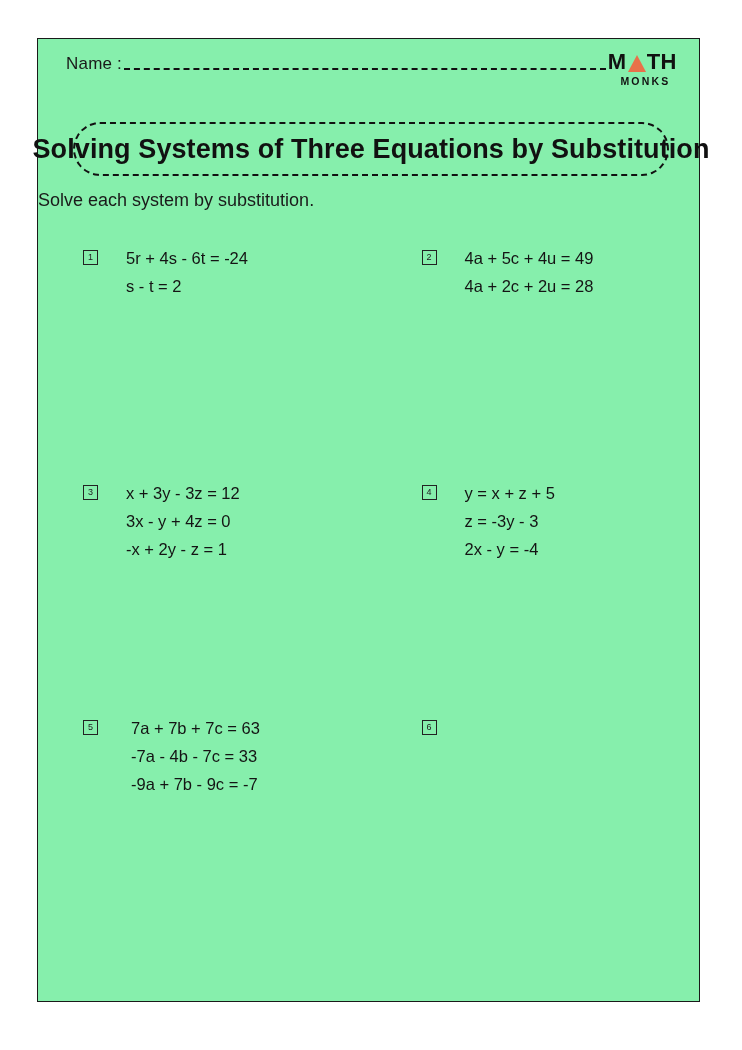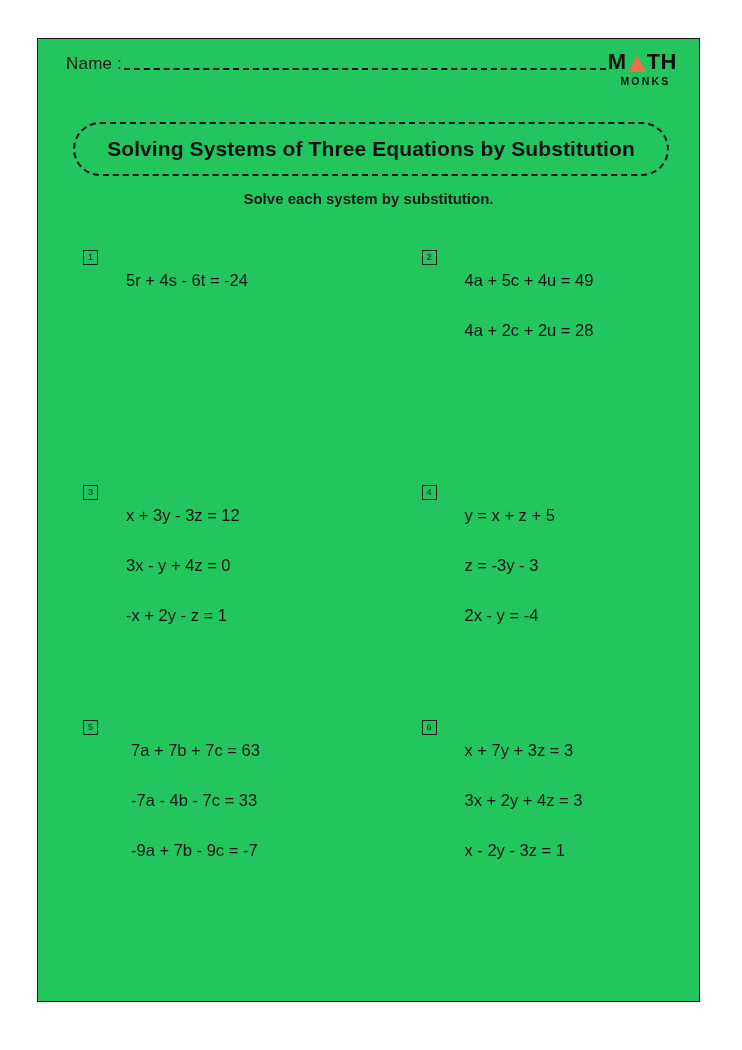--- a/index.html
+++ b/index.html
@@ -18,21 +18,21 @@
 
   
   .page-frame {
     position: absolute;
     left: 37px;
     top: 38px;
     width: 663px;
     height: 964px;
     border: 1.5px solid #1a1a1a;
     box-sizing: border-box;
-    background: #22c55e;
+    background: #86efac;
   }
 
   
   .header {
     position: absolute;
     left: 0;
     top: 0;
     width: 100%;
     height: 56px;
   }
@@ -105,35 +105,34 @@
     width: 596px;
     height: 54px;
     border: 2px dashed #111;
     border-radius: 30px;
     box-sizing: border-box;
     display: flex;
     align-items: center;
     justify-content: center;
   }
   .title-text {
-    font-size: 21px;
+    font-size: 27px;
     font-weight: 600;
     letter-spacing: .1px;
     white-space: nowrap;
     color: #111;
   }
 
   .subtitle {
     position: absolute;
     left: 0;
     top: 151px;
     width: 100%;
-    text-align: center;
-    font-size: 15px;
-    font-weight: 700;
+    font-size: 18px;
+    font-weight: 400;
     color: #1a1a1a;
   }
 
   
   .problems {
     position: absolute;
     left: 0;
     top: 205px;
     width: 100%;
   }
@@ -163,21 +162,21 @@
     margin-top: 6px;
   }
   .eqs {
     margin-left: 28px;
     font-size: 16.5px;
     line-height: 28px;
     color: #141414;
     white-space: nowrap;
   }
   .eqs.indent { margin-left: 33px; }
-  .eq { display: block; margin-top: 22px; }
+  .eq { display: block; }
 </style>
 </head>
 <body>
 
 <div class="page-frame">
 
   <div class="header">
     <div class="name-row">
       <span class="name-label">Name :</span>
       <span class="name-line"></span>
@@ -199,20 +198,21 @@
 
   <div class="subtitle">Solve each system by substitution.</div>
 
   <div class="problems">
 
     <div class="prow">
       <div class="pcell left">
         <div class="num-box">1</div>
         <div class="eqs">
           <span class="eq">5r + 4s - 6t = -24</span>
+          <span class="eq">s - t = 2</span>
         </div>
       </div>
       <div class="pcell right">
         <div class="num-box">2</div>
         <div class="eqs">
           <span class="eq">4a + 5c + 4u = 49</span>
           <span class="eq">4a + 2c + 2u = 28</span>
         </div>
       </div>
     </div>
@@ -240,22 +240,17 @@
       <div class="pcell left">
         <div class="num-box">5</div>
         <div class="eqs indent">
           <span class="eq">7a + 7b + 7c = 63</span>
           <span class="eq">-7a - 4b - 7c = 33</span>
           <span class="eq">-9a + 7b - 9c = -7</span>
         </div>
       </div>
       <div class="pcell right">
         <div class="num-box">6</div>
-        <div class="eqs">
-          <span class="eq">x + 7y + 3z = 3</span>
-          <span class="eq">3x + 2y + 4z = 3</span>
-          <span class="eq">x - 2y - 3z = 1</span>
-        </div>
       </div>
     </div>
 
   </div>
 </div>
 
 </body></html>

